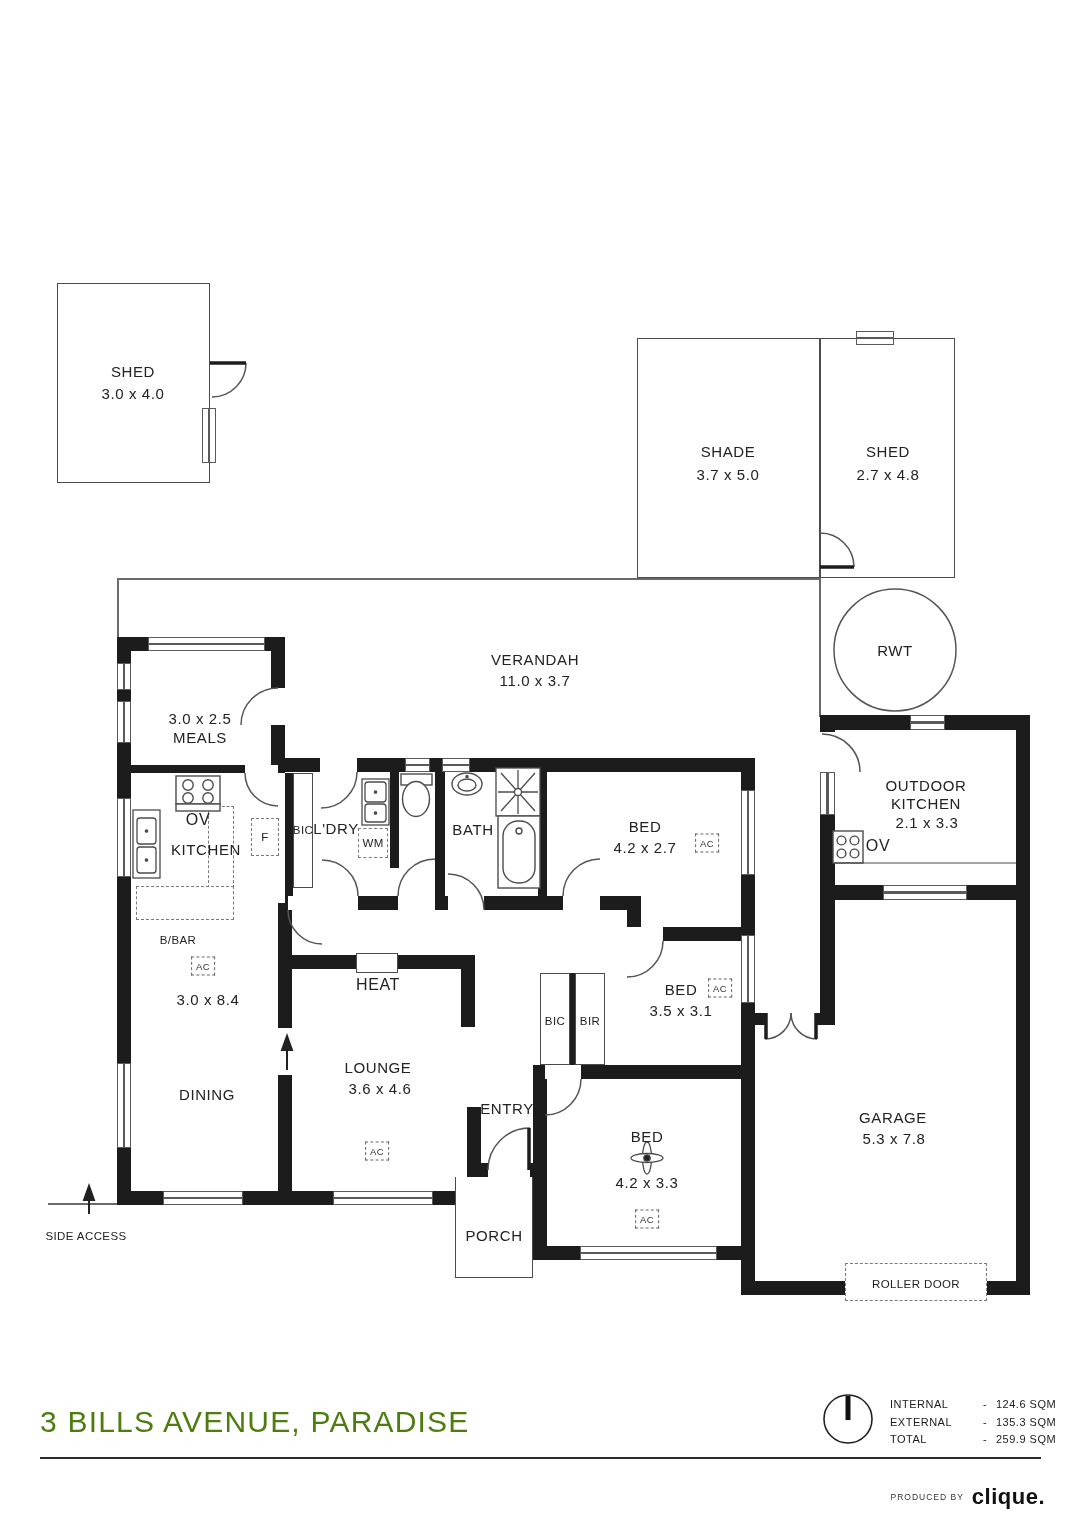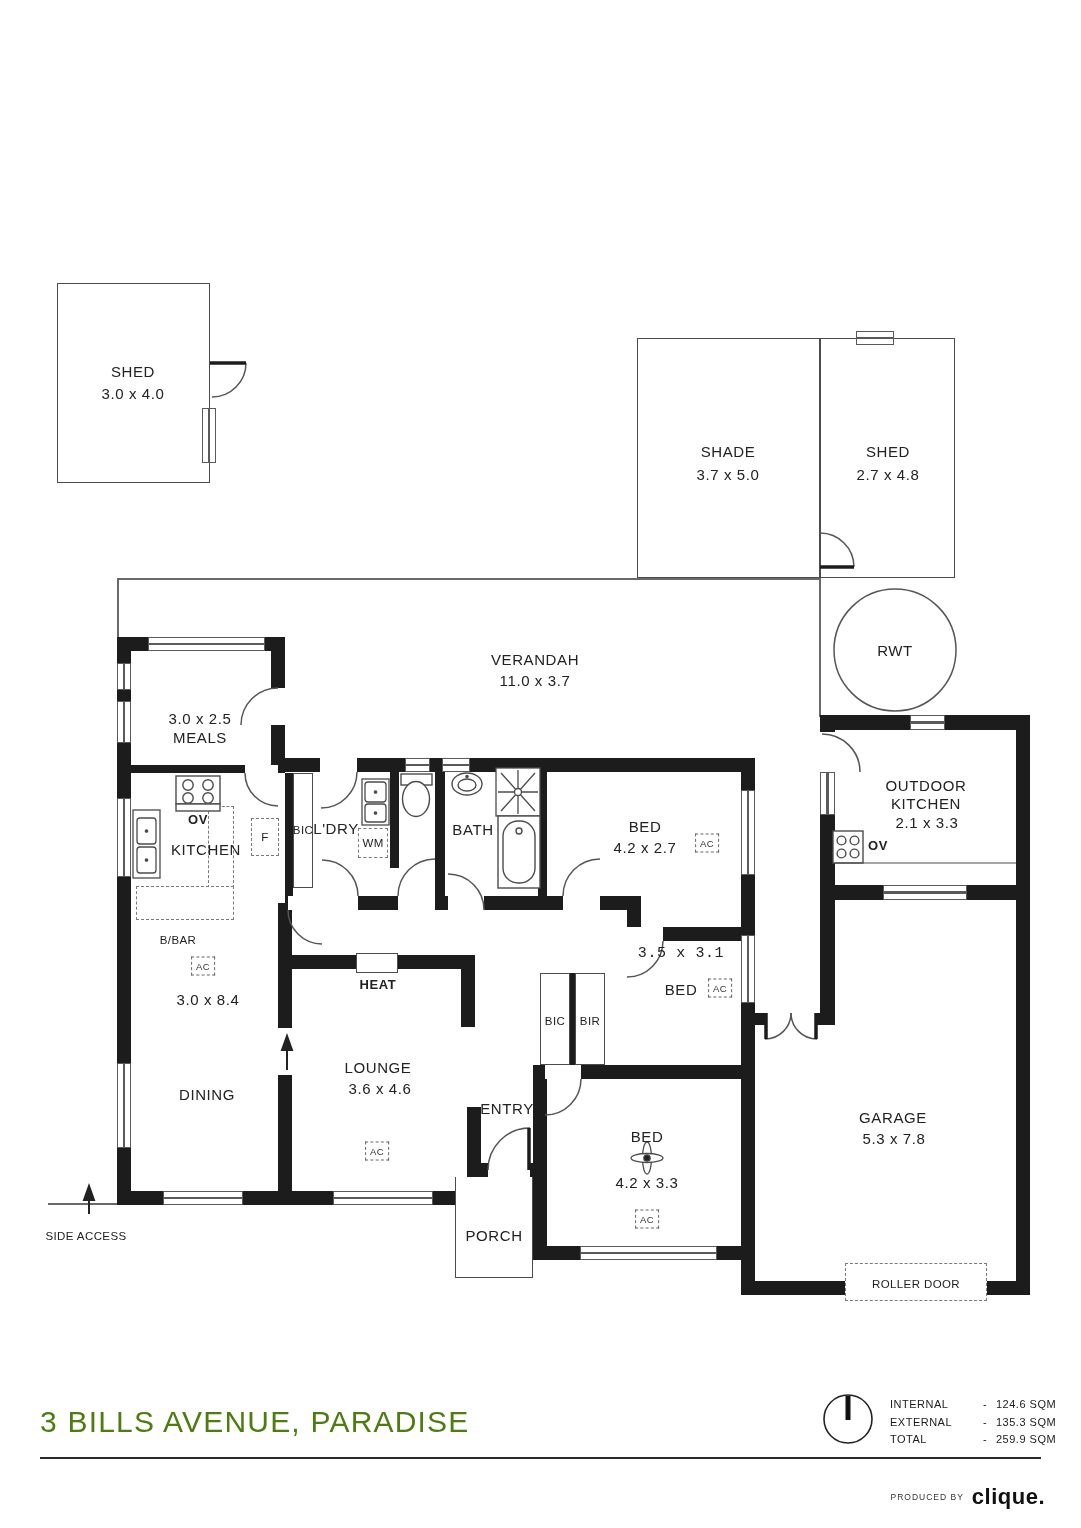--- a/index.html
+++ b/index.html
@@ -10,21 +10,21 @@
   .thin{position:absolute;border:1.6px solid #4c4c4c;background:#ffffff;box-sizing:border-box;}
   .noborder-top{border-top:none;}
   .line{position:absolute;background:#6a6a6a;}
   .dash{position:absolute;border:1.6px dashed #7a7a7a;background:#ffffff;box-sizing:border-box;}
   .win{position:absolute;background:#ffffff;border:1.2px solid #5a5a5a;box-sizing:border-box;}
   .win.h{background:linear-gradient(to bottom,#fff 42%,#5a5a5a 42%,#5a5a5a 58%,#fff 58%);}
   .win.v{background:linear-gradient(to right,#fff 42%,#5a5a5a 42%,#5a5a5a 58%,#fff 58%);}
   .lbl{position:absolute;transform:translate(-50%,-50%);font-size:15px;letter-spacing:.6px;
        white-space:nowrap;text-align:center;line-height:20px;color:#222;}
   .lbl.sm{font-size:11.5px;letter-spacing:.4px;}
-  .lbl.xs{font-size:13px;font-weight:bold;}
+  .lbl.xs{font-size:16px;}
   .acbox{position:absolute;transform:translate(-50%,-50%);border:1.5px dashed #666;
          font-size:9.5px;padding:3px 4px;color:#333;background:#fff;letter-spacing:.3px;}
   svg.overlay{position:absolute;left:0;top:0;pointer-events:none;}
   #title{position:absolute;left:40px;top:1405px;font-size:30px;letter-spacing:1.2px;color:#4d7c0f;}
   #footer-rule{position:absolute;left:40px;top:1457px;width:1001px;height:2px;background:#2a2a2a;}
   .arearow{display:flex;font-size:11px;letter-spacing:.5px;line-height:17.5px;color:#1b1b1b;}
   .arearow .al{width:84px;}
   .arearow .as{width:22px;text-align:center;}
   #areas{position:absolute;left:890px;top:1396px;}
   #produced{position:absolute;right:36px;top:1484px;display:flex;align-items:center;gap:8px;}
@@ -271,21 +271,21 @@
   <div class="lbl" style="left:207px;top:1095px;">DINING</div>
 
   <div class="lbl xs" style="left:378px;top:985px;">HEAT</div>
   <div class="lbl" style="left:378px;top:1068px;">LOUNGE</div>
   <div class="lbl" style="left:380px;top:1089px;">3.6 x 4.6</div>
   <div class="acbox" style="left:377px;top:1151px;">AC</div>
 
   <div class="lbl sm" style="left:555px;top:1021px;">BIC</div>
   <div class="lbl sm" style="left:590px;top:1021px;">BIR</div>
   <div class="lbl" style="left:681px;top:990px;">BED</div>
-  <div class="lbl" style="left:681px;top:954px;font-family:Liberation Mono, monospace;">3.5 x 3.1</div>
+  <div class="lbl" style="left:681px;top:1011px;">3.5 x 3.1</div>
   <div class="acbox" style="left:720px;top:988px;">AC</div>
 
   <div class="lbl" style="left:507px;top:1109px;">ENTRY</div>
   <div class="lbl" style="left:494px;top:1236px;">PORCH</div>
 
   <div class="lbl" style="left:647px;top:1137px;">BED</div>
   <div class="lbl" style="left:647px;top:1183px;">4.2 x 3.3</div>
   <div class="acbox" style="left:647px;top:1219px;">AC</div>
 
   <div class="lbl" style="left:893px;top:1118px;">GARAGE</div>

